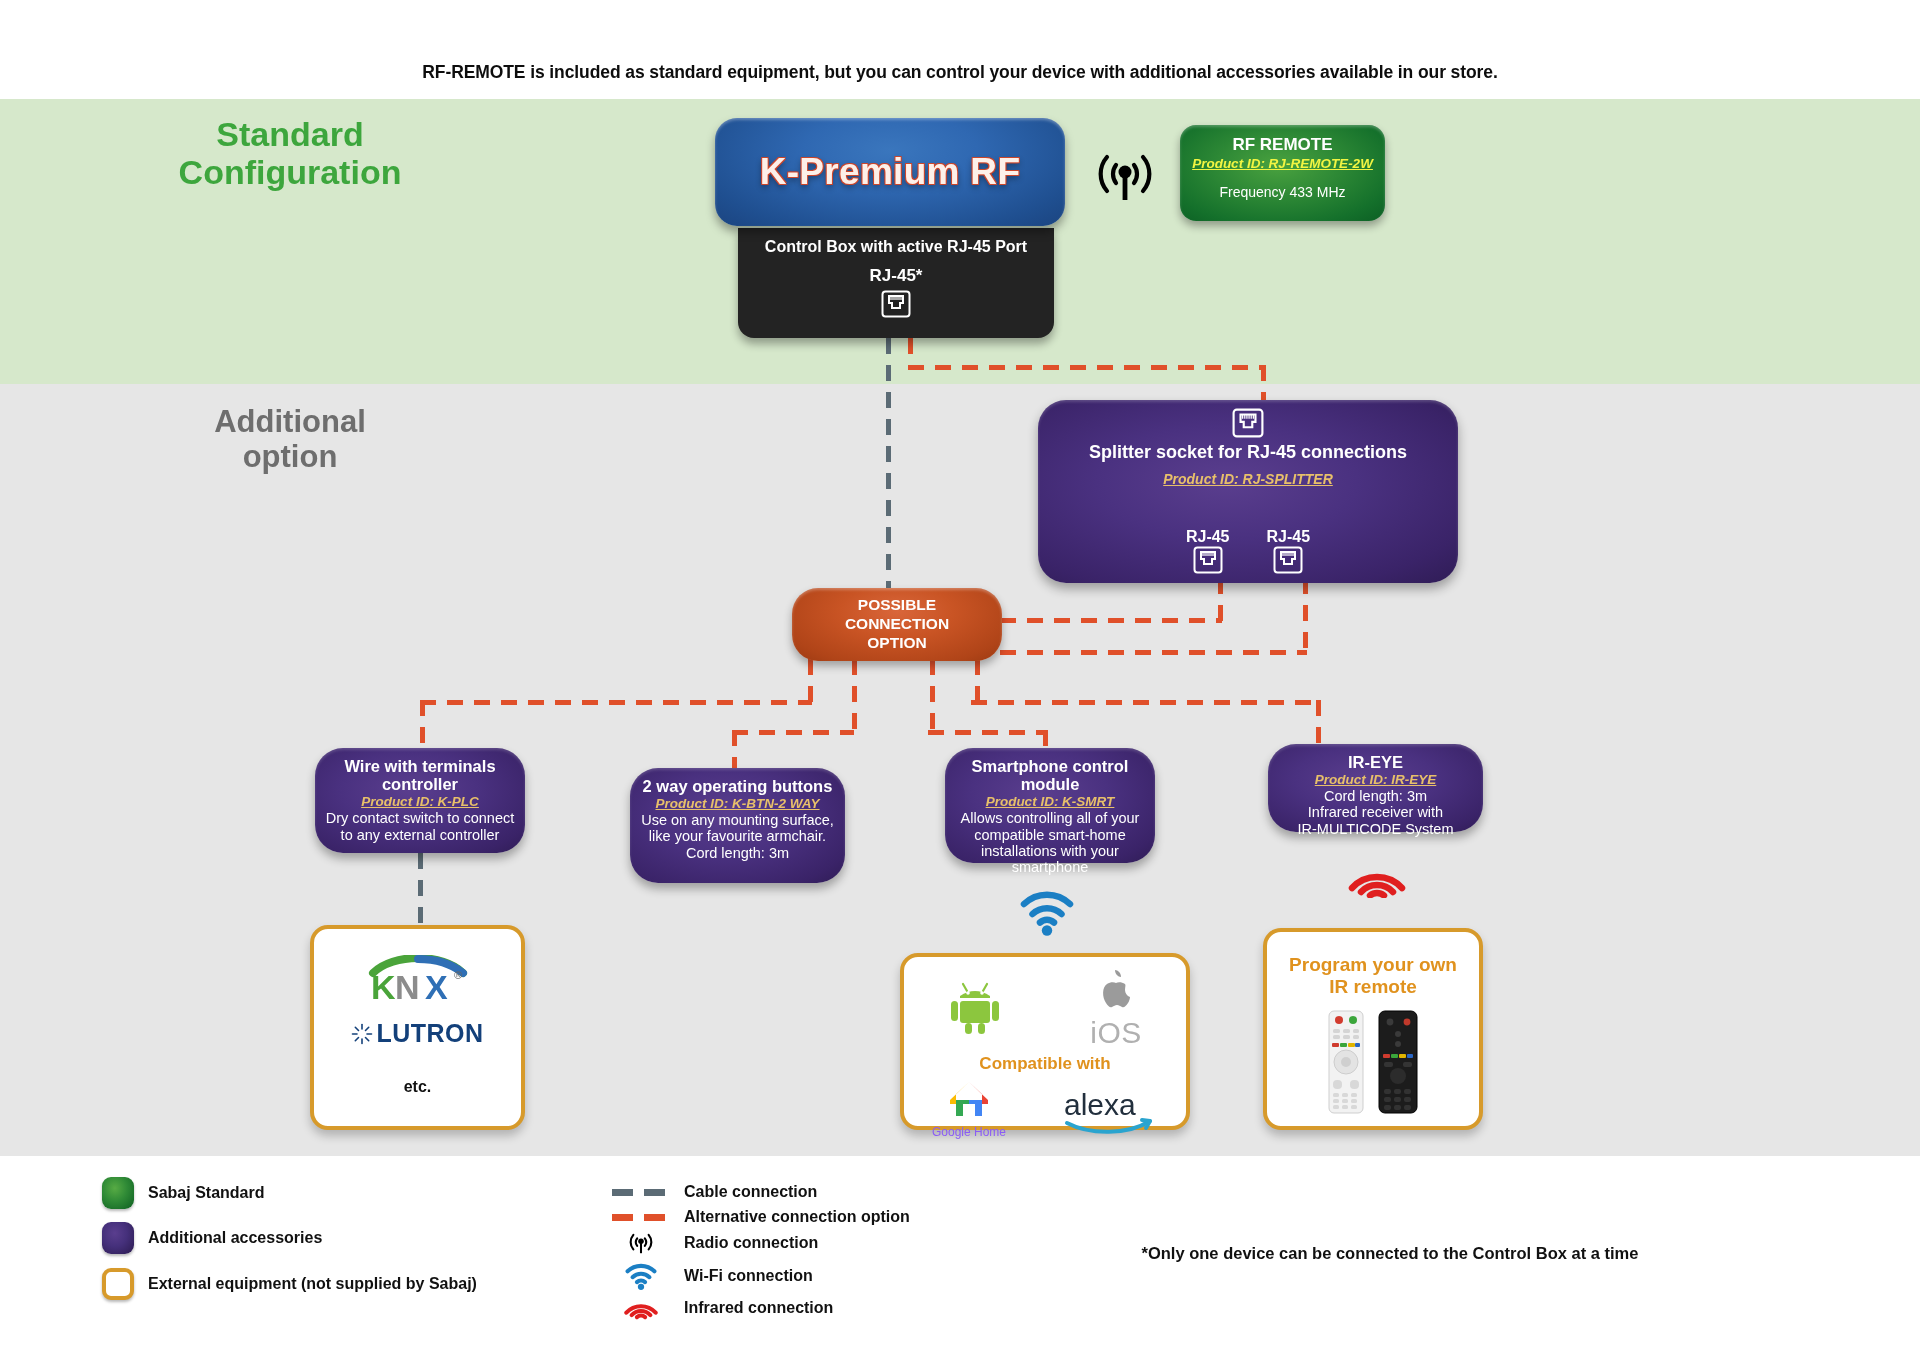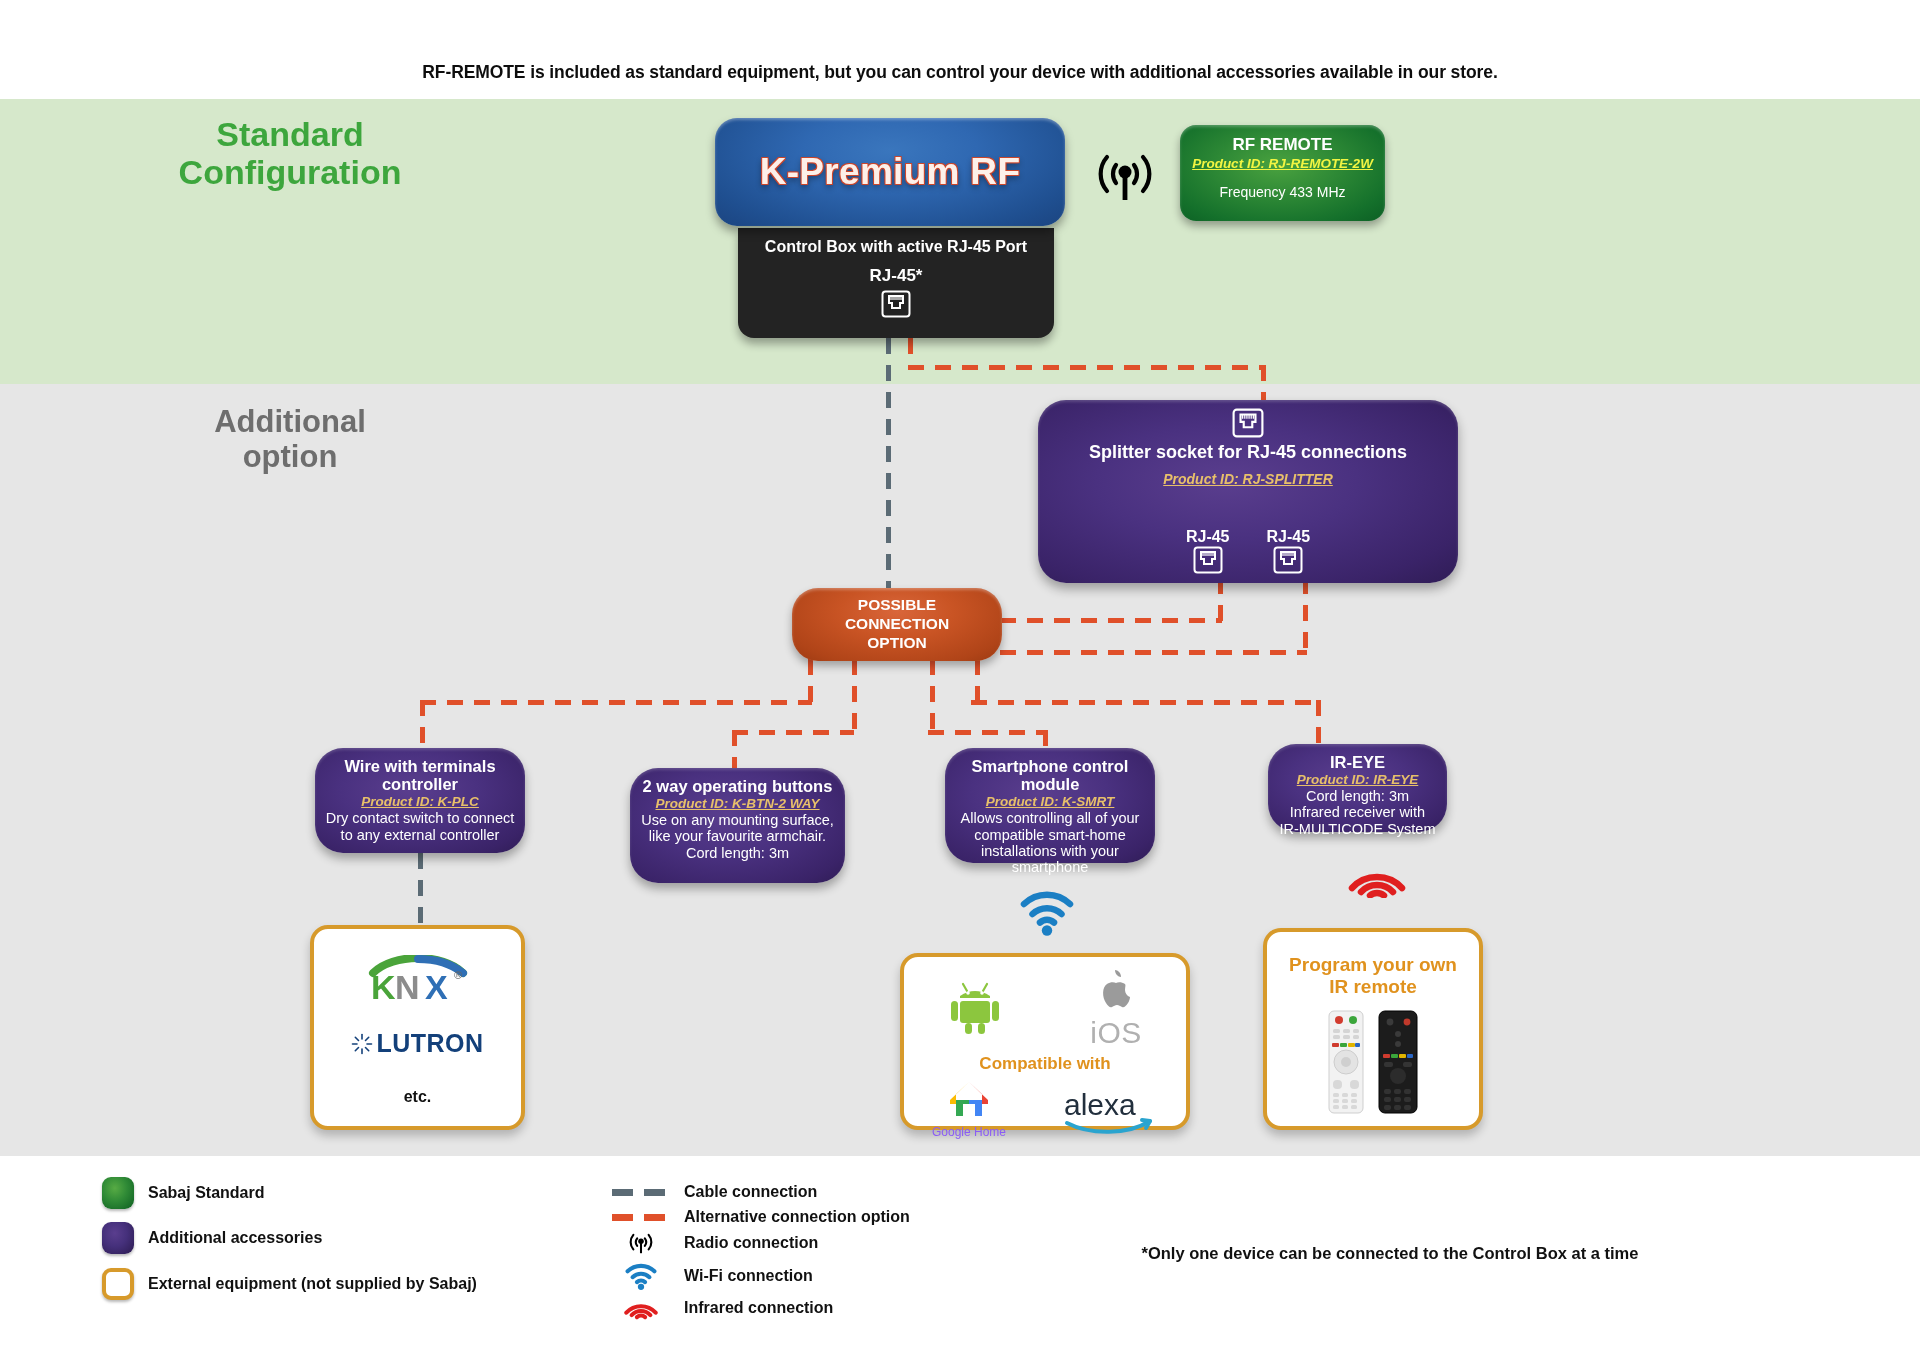--- a/index.html
+++ b/index.html
@@ -135,21 +135,21 @@
   .acc-title { font-size: 16.5px; font-weight: bold; line-height: 1.1; }
   .acc-pid {
     font-size: 13.5px; font-style: italic; font-weight: bold;
     color: #e8c06a; text-decoration: underline; margin-top: 1px;
   }
   .acc-desc { font-size: 14.5px; line-height: 1.12; margin-top: 1px; }
 
   .acc1 { left: 315px; top: 748px; width: 210px; height: 105px; }
   .acc2 { left: 630px; top: 768px; width: 215px; height: 115px; }
   .acc3 { left: 945px; top: 748px; width: 210px; height: 115px; }
-  .acc4 { left: 1268px; top: 744px; width: 179px; height: 88px; }
+  .acc4 { left: 1268px; top: 744px; width: 215px; height: 88px; }
 
   
   .ext {
     background: #fff; border: 4px solid #d79a2b; border-radius: 18px;
     box-shadow: 0 6px 10px rgba(0,0,0,.22); z-index: 5;
   }
   .ext1 { left: 310px; top: 925px; width: 215px; height: 205px; }
   .ext3 { left: 900px; top: 953px; width: 290px; height: 177px; }
   .ext4 { left: 1263px; top: 928px; width: 220px; height: 202px; }
 
@@ -404,21 +404,21 @@
     <div style="margin-top:26px; display:flex; justify-content:center;">
       <svg width="118" height="48" viewBox="0 0 118 48">
         <path d="M14 18 C34 -2 84 -2 104 18" fill="none" stroke="#4aa43a" stroke-width="8" stroke-linecap="round"></path>
         <path d="M59 4 C79 4 94 10 104 18" fill="none" stroke="#2f6fb5" stroke-width="8" stroke-linecap="round"></path>
         <text x="12" y="44" font-family="Liberation Sans, sans-serif" font-size="34" font-weight="bold" fill="#4aa43a">K</text>
         <text x="36" y="44" font-family="Liberation Sans, sans-serif" font-size="34" font-weight="bold" fill="#8c8c8c">N</text>
         <text x="66" y="44" font-family="Liberation Sans, sans-serif" font-size="34" font-weight="bold" fill="#2f6fb5">X</text>
         <text x="95" y="24" font-family="Liberation Sans, sans-serif" font-size="11" fill="#666">®</text>
       </svg>
     </div>
-    <div style="margin-top:26px; display:flex; justify-content:center; align-items:center; gap:3px;">
+    <div style="margin-top:16px; display:flex; justify-content:center; align-items:center; gap:3px;">
       <svg width="22" height="22" viewBox="0 0 22 22">
         <g stroke="#13407a" stroke-width="1.6" stroke-linecap="round">
           <line x1="11" y1="1.5" x2="11" y2="6"></line>
             <line x1="11" y1="16" x2="11" y2="20.5"></line>
           <line x1="1.5" y1="11" x2="6" y2="11"></line>
             <line x1="16" y1="11" x2="20.5" y2="11"></line>
           <line x1="4.3" y1="4.3" x2="7.5" y2="7.5"></line>
             <line x1="14.5" y1="14.5" x2="17.7" y2="17.7"></line>
           <line x1="17.7" y1="4.3" x2="14.5" y2="7.5"></line>
             <line x1="7.5" y1="14.5" x2="4.3" y2="17.7"></line>

